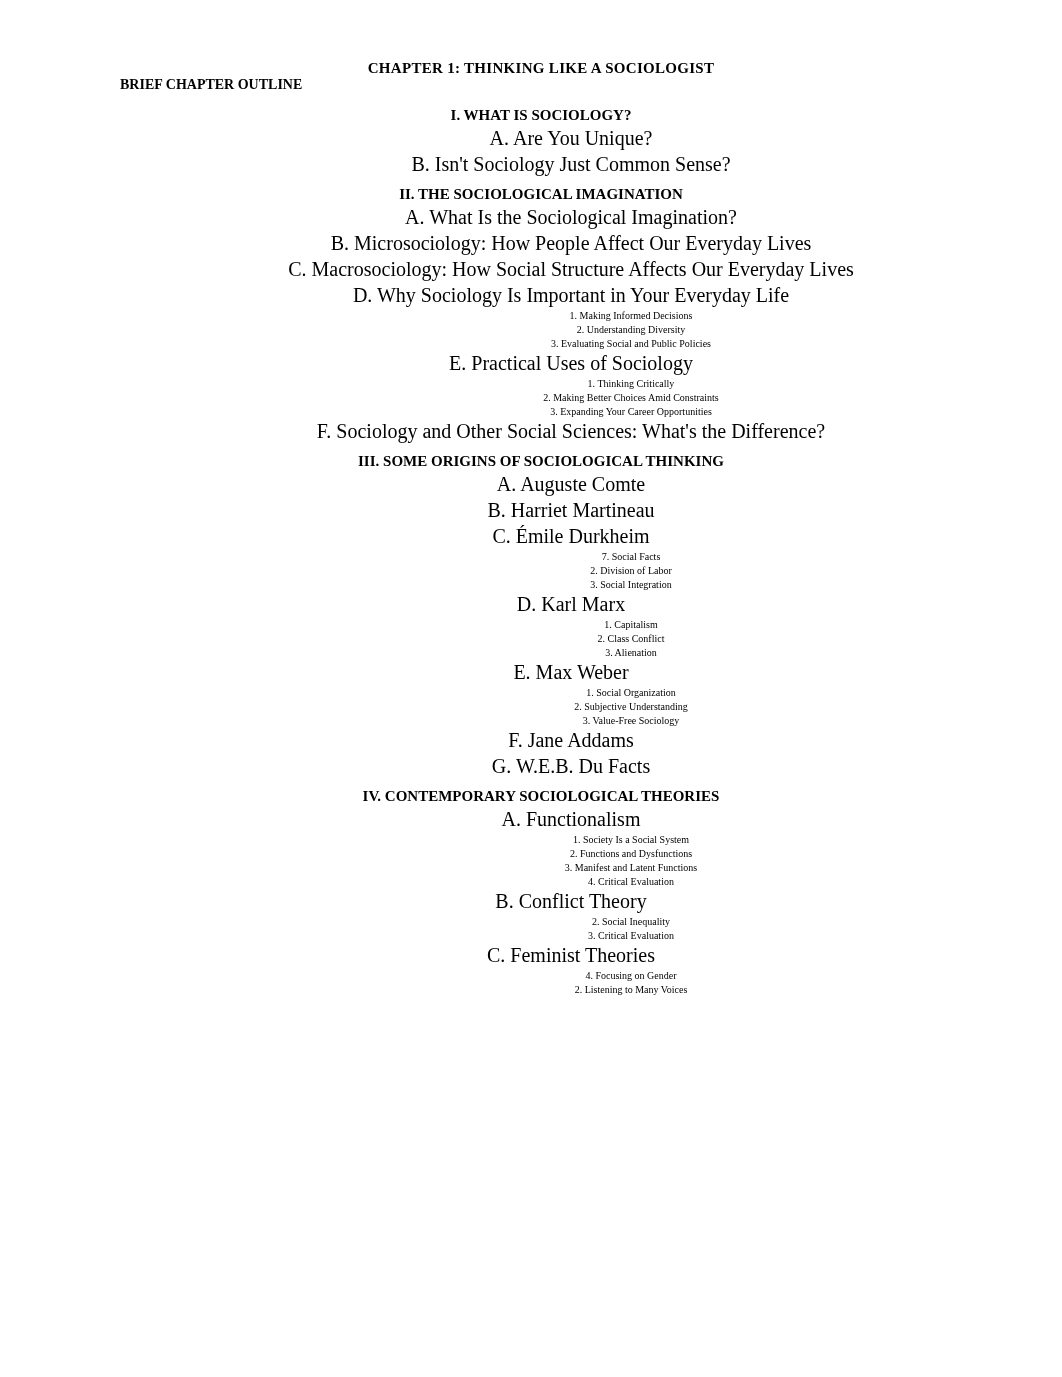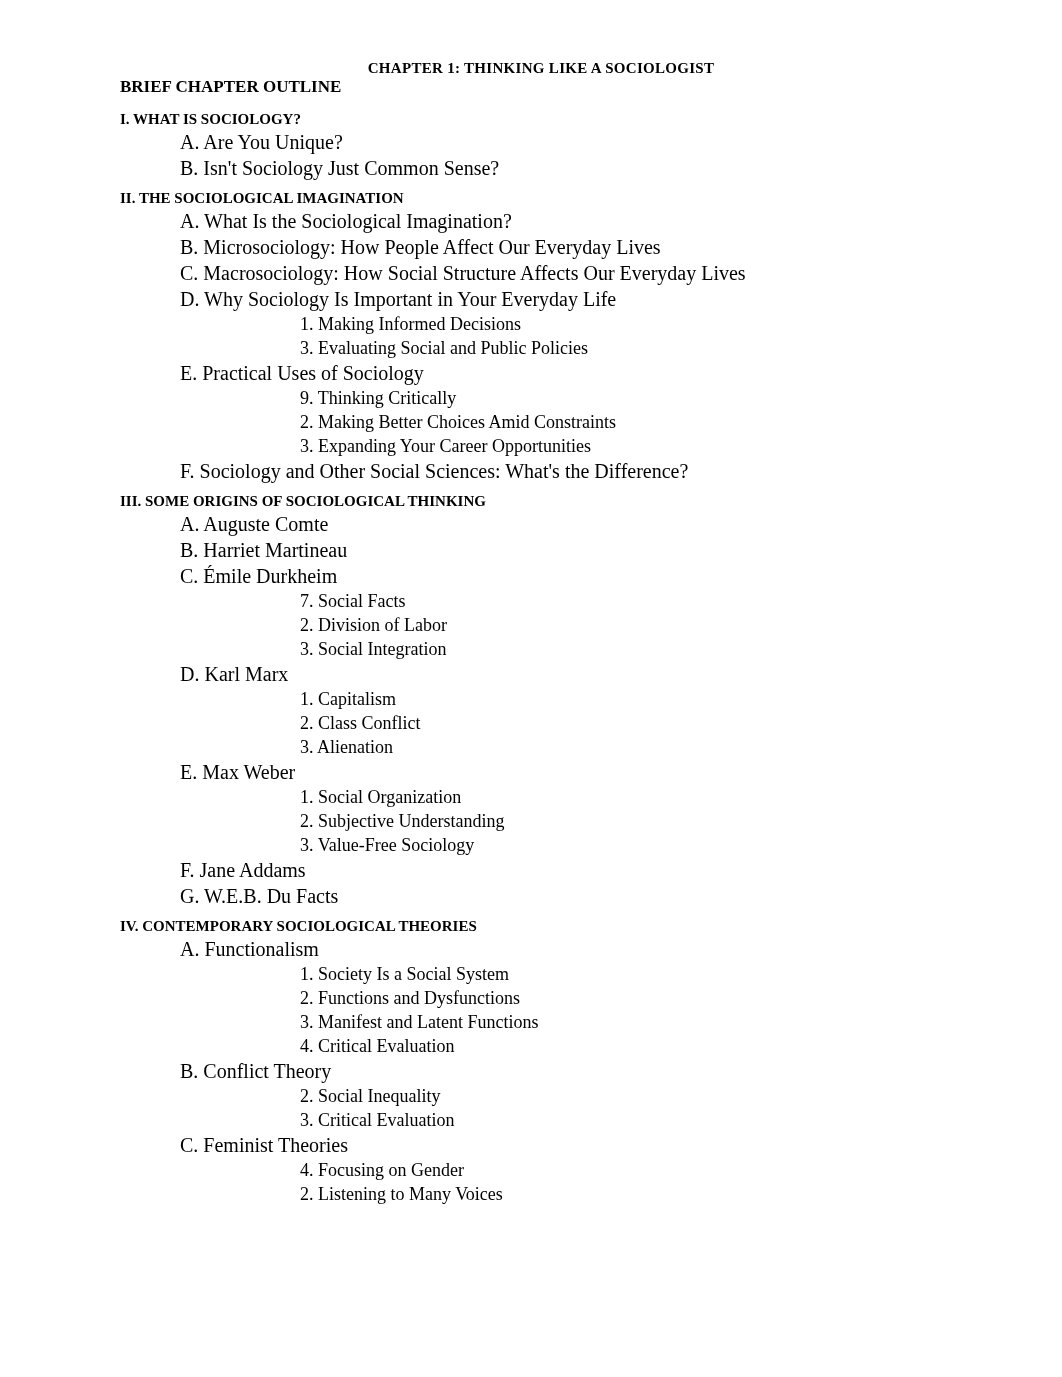--- a/index.html
+++ b/index.html
@@ -20,45 +20,46 @@
 
     .page-title {
       text-align: center;
       font-size: 15px;
       font-weight: bold;
       letter-spacing: 0.02em;
     }
 
     .outline-section {
       margin-bottom: 6px;
+      text-align: center;
     }
 
     .brief-outline-heading {
-      font-size: 17px;
+      font-size: 14px;
       font-weight: bold;
       margin-bottom: 14px;
     }
 
     .level-1 {
       font-size: 15px;
       font-weight: bold;
       margin-top: 10px;
       margin-bottom: 2px;
       margin-left: 0px;
     }
 
     .level-2 {
       font-size: 20px;
       font-weight: normal;
       margin-left: 60px;
       margin-bottom: 2px;
     }
 
     .level-4 {
-      font-size: 18px;
+      font-size: 10px;
       font-weight: normal;
       margin-left: 180px;
       margin-bottom: 2px;
     }
 
     .line {
       margin-bottom: 3px;
     }
   </style>
 </head>
@@ -76,23 +77,24 @@
     <div class="line level-2">B. Isn't Sociology Just Common Sense?</div>
   </div>
 
   <div class="outline-section">
     <div class="line level-1">II. THE SOCIOLOGICAL IMAGINATION</div>
     <div class="line level-2">A. What Is the Sociological Imagination?</div>
     <div class="line level-2">B.  Microsociology: How People Affect Our Everyday Lives</div>
     <div class="line level-2">C.  Macrosociology: How Social Structure Affects Our Everyday Lives</div>
     <div class="line level-2">D.  Why Sociology Is Important in Your Everyday Life</div>
     <div class="line level-4">1. Making Informed Decisions</div>
+    <div class="line level-4">2. Understanding Diversity</div>
     <div class="line level-4">3. Evaluating Social and Public Policies</div>
     <div class="line level-2">E. Practical Uses of Sociology</div>
-    <div class="line level-4">9. Thinking Critically</div>
+    <div class="line level-4">1. Thinking Critically</div>
     <div class="line level-4">2. Making Better Choices Amid Constraints</div>
     <div class="line level-4">3. Expanding Your Career Opportunities</div>
     <div class="line level-2">F.  Sociology and Other Social Sciences: What's the Difference?</div>
   </div>
 
   <div class="outline-section">
     <div class="line level-1">III. SOME ORIGINS OF SOCIOLOGICAL THINKING</div>
     <div class="line level-2">A. Auguste Comte</div>
     <div class="line level-2">B. Harriet Martineau</div>
     <div class="line level-2">C. Émile Durkheim</div>

